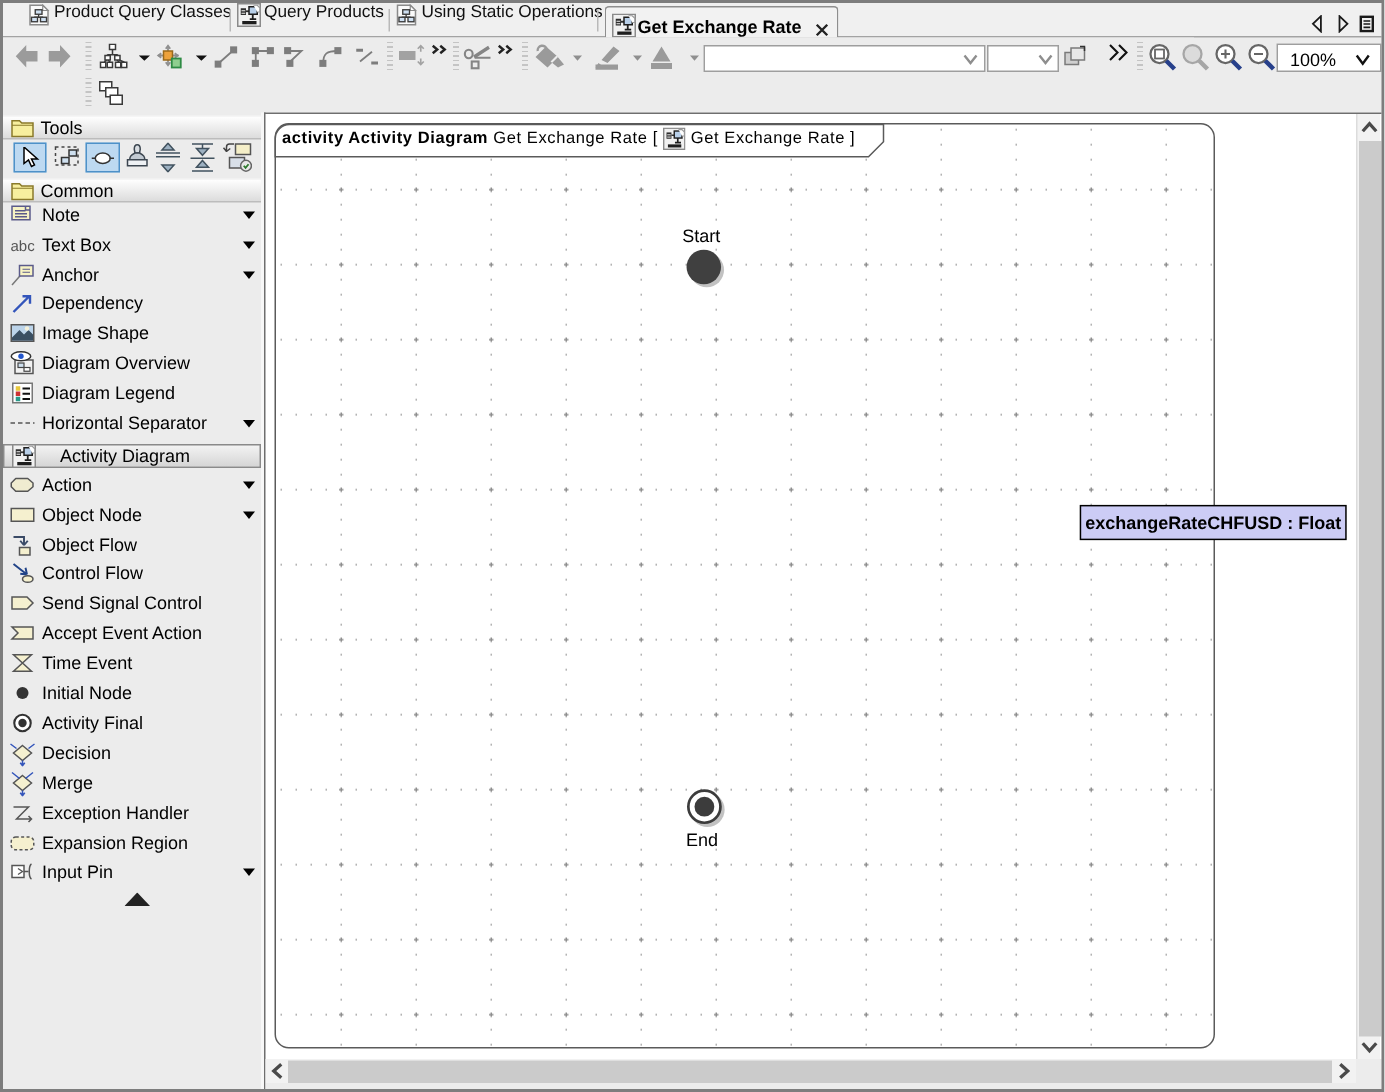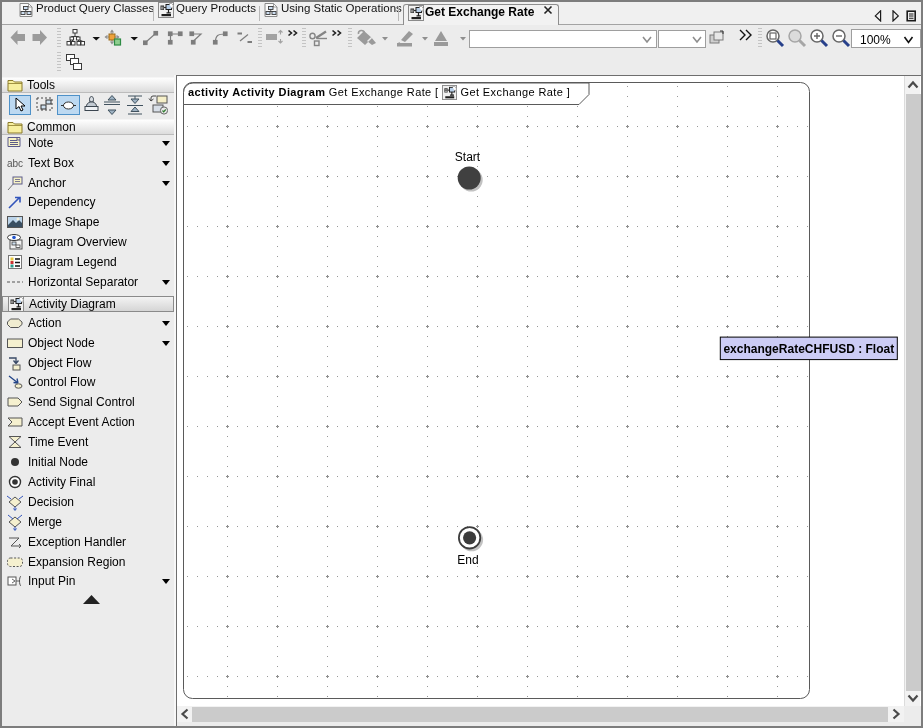--- a/index.html
+++ b/index.html
@@ -1,21 +1,21 @@
 <!DOCTYPE html>
 <html><head><meta charset="utf-8"><style>
 html,body{margin:0;padding:0}
 body{width:923px;height:728px;position:relative;font-family:"Liberation Sans",sans-serif;background:#ececec;overflow:hidden;font-size:11px;color:#000}
 .abs{position:absolute}
 .win{position:absolute;left:0;top:0;width:923px;height:728px;border:2px solid #7d7d7d;box-sizing:border-box}
 
 .tabbar{position:absolute;left:2px;top:2px;width:919px;height:23px;background:#f0f0f0;border-bottom:1px solid #a3a3a3;box-sizing:border-box}
 .tab{position:absolute;top:0;height:22px;display:flex;white-space:nowrap;color:#111;font-size:11.5px}
 .tabsep{position:absolute;top:4px;height:15px;width:1px;background:#b9b9b9}
-.activetab{position:absolute;left:401px;top:2px;width:156px;height:21px;background:#f2f2f2;border:1px solid #8e8e8e;border-bottom:none;border-radius:3px 3px 0 0;box-sizing:border-box;display:flex;align-items:flex-start;font-weight:bold;font-size:12px}
+.activetab{position:absolute;left:401px;top:2px;width:156px;height:21px;background:#f2f2f2;border:1px solid #8e8e8e;border-bottom:none;border-radius:3px 3px 0 0;box-sizing:border-box;display:flex;align-items:flex-end;font-weight:bold;font-size:12px}
 
 .toolbar{position:absolute;left:2px;top:25px;width:794px;height:50px;background:#ececec}
 .vdots{position:absolute;width:4px;background-image:repeating-linear-gradient(#c4c4c4 0 1px,transparent 1px 3px)}
 .combo{position:absolute;background:#fff;border:1px solid #9e9e9e;box-sizing:border-box}
 
 .sidebar{position:absolute;left:2px;top:75px;width:172px;height:651px;background:#ececec}
 .shead{position:absolute;left:0;width:172px;height:14px;background:linear-gradient(#fefefe,#dcdcdc);border-top:1px solid #f5f5f5;border-bottom:1px solid #bcbcbc;box-sizing:content-box;display:flex;align-items:center;font-size:12px}
 .sitem{position:absolute;left:0;width:172px;height:20px;display:flex;align-items:center}
 .sitem .lbl{position:absolute;left:26px;top:50%;transform:translateY(-50%);font-size:12px}
 .icbox{position:absolute;left:4px;top:50%;transform:translateY(-50%);width:18px;height:18px}
@@ -316,21 +316,21 @@
       <svg class="icbox" viewBox="0 0 18 18">
         <path d="M1 9 h16" stroke="#555" stroke-dasharray="3 2"></path>
       </svg>
       <span class="lbl">Horizontal Separator</span>
       <span class="caret"></span>
     </div>
   <div class="shead" style="top:221px;background:linear-gradient(#f3f3f3,#d5d5d5);border:1px solid #8a8a8a;width:170px">
     <svg style="margin-left:5px" width="16" height="16" viewBox="0 0 16 16">
         <use href="#actdg"></use>
       </svg>
-    <span style="margin-left:5px">Activity Diagram</span>
+    <span style="margin-left:16px">Activity Diagram</span>
   </div>
   <div class="sitem" style="top:237.7px">
       <svg class="icbox" viewBox="0 0 18 18">
         <path d="M4.5 5 H12.5 L16 8 V10.5 L12.5 13.5 H4.5 L1.5 10.5 V8 Z" fill="#f0ecd0" stroke="#555" stroke-linejoin="round"></path>
       </svg>
       <span class="lbl">Action</span>
       <span class="caret"></span>
     </div>
   <div class="sitem" style="top:257.6px">
       <svg class="icbox" viewBox="0 0 18 18">

